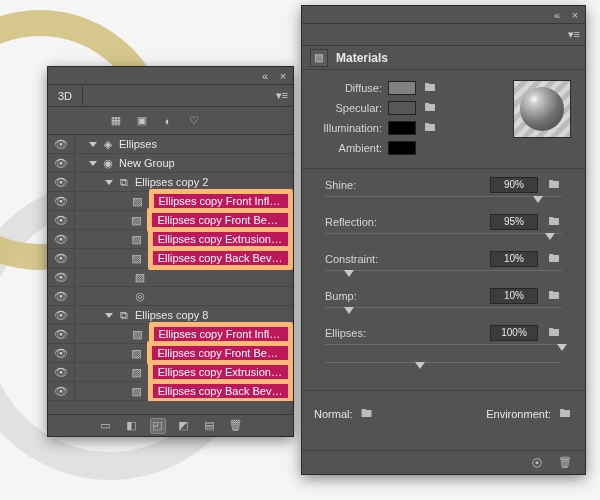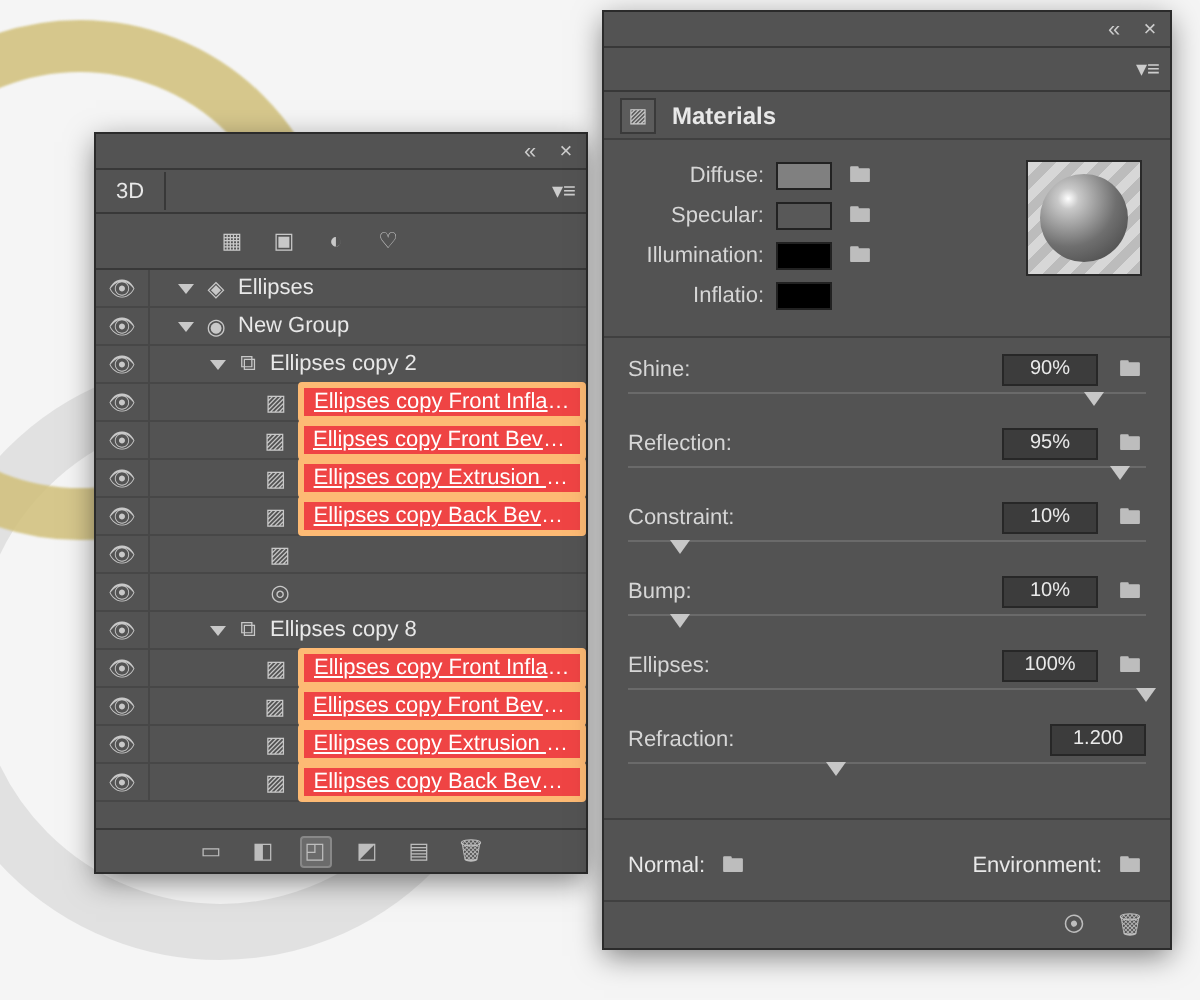--- a/index.html
+++ b/index.html
@@ -21,41 +21,41 @@
   #p3d { left: 48px; top: 67px; width: 245px; height: 369px; }
   .toolbar3d { height: 28px; display: flex; align-items: center; gap: 10px; padding: 0 8px 0 60px; border-bottom: 1px solid #383838; }
   .tool-ic { width: 16px; height: 16px; display: inline-flex; align-items: center; justify-content: center; color: #c8c8c8; cursor: pointer; }
   .tree { overflow: hidden; }
   .row { display: flex; align-items: center; height: 19px; border-bottom: 1px solid #474747; padding-left: 4px; gap: 4px; white-space: nowrap; }
   .eye { width: 18px; min-width: 18px; text-align: center; color: #c8c8c8; }
   .spacer { display: inline-block; }
   .disc { width: 0; height: 0; border-left: 4px solid transparent; border-right: 4px solid transparent; border-top: 5px solid #c8c8c8; display: inline-block; }
   .gico { width: 14px; min-width: 14px; height: 14px; display: inline-flex; align-items: center; justify-content: center; color: #c8c8c8; font-size: 11px; }
   .lbl { overflow: hidden; text-overflow: ellipsis; }
-  .chip { background: #ef4444; border: 3px solid #fdba74; border-radius: 2px; padding: 1px 5px; min-width: 144px; overflow: hidden; text-overflow: ellipsis; color: #fff; text-decoration: underline; }
+  .chip { background: #be185d; border: 5px solid #fdba74; border-radius: 2px; padding: 1px 5px; min-width: 144px; overflow: hidden; text-overflow: ellipsis; color: #fff; }
   .footer3d { position: absolute; left: 0; right: 0; bottom: 0; height: 22px; background: #535353; border-top: 1px solid #383838; display: flex; align-items: center; justify-content: center; gap: 10px; }
   .f-ic { width: 16px; height: 16px; display: inline-flex; align-items: center; justify-content: center; color: #bdbdbd; }
   .f-ic.on { background: #6b6b6b; border: 1px solid #888; border-radius: 2px; }
 
   
   #pp { left: 302px; top: 6px; width: 283px; height: 468px; }
   .subhead { height: 24px; display: flex; align-items: center; gap: 8px; padding: 0 8px; border-bottom: 1px solid #404040; background: #535353; }
   .subhead .ic { width: 18px; height: 18px; background: #5c5c5c; border: 1px solid #3a3a3a; display: inline-flex; align-items: center; justify-content: center; font-size: 10px; color: #ccc; }
   .subhead .ttl { font-weight: 600; font-size: 12px; }
   .mat-top { position: relative; padding: 8px 10px 6px; }
   .mrow { display: flex; align-items: center; height: 20px; gap: 6px; }
   .mrow .ml { width: 70px; text-align: right; color: #d6d6d6; }
   .swatch { width: 28px; height: 14px; border: 1px solid #222; background: #808080; }
   .sw-black { background: #000; }
   .sw-dk { background: #585858; }
   .folder { width: 16px; height: 14px; display: inline-flex; align-items: center; justify-content: center; color: #bdbdbd; cursor: pointer; }
   .preview { position: absolute; right: 14px; top: 10px; width: 58px; height: 58px; background: linear-gradient(135deg,#d7d7d7 25%,#bcbcbc 25%,#bcbcbc 50%,#d7d7d7 50%,#d7d7d7 75%,#bcbcbc 75%); background-size: 14px 14px; border: 1px solid #2a2a2a; display: flex; align-items: center; justify-content: center; }
   .ball { width: 44px; height: 44px; border-radius: 50%; background: radial-gradient(circle at 32% 28%, #fff 0%, #c9c9c9 12%, #6f6f6f 55%, #3e3e3e 100%); }
   .sep { height: 1px; background: #404040; margin: 4px 0 6px; }
-  .sliders { padding: 2px 12px 6px; }
+  .sliders { padding: 2px 23px 6px; }
   .srow { margin-bottom: 8px; }
   .srow-top { display: flex; align-items: center; gap: 8px; }
   .srow-top .sl { flex: 0 0 90px; color: #d6d6d6; }
   .srow-top .spacerf { flex: 1; }
   .valbox { width: 48px; height: 16px; background: #3c3c3c; border: 1px solid #272727; color: #eaeaea; text-align: center; font-size: 10px; line-height: 14px; }
   .track { position: relative; height: 10px; margin-top: 3px; border-top: 1px solid #6a6a6a; }
   .thumb { position: absolute; top: -1px; width: 0; height: 0; border-left: 5px solid transparent; border-right: 5px solid transparent; border-top: 7px solid #c7c7c7; transform: translateX(-5px); }
   .botrow { display: flex; align-items: center; padding: 10px 12px 0; gap: 6px; }
   .botrow .spacerf { flex: 1; }
   .pp-footer { position: absolute; left: 0; right: 0; bottom: 0; height: 24px; border-top: 1px solid #404040; display: flex; align-items: center; justify-content: flex-end; gap: 12px; padding-right: 12px; }
@@ -226,21 +226,21 @@
       <span class="ml">Specular:</span>
       <span class="swatch sw-dk"></span>
       <span class="folder">🖿</span>
     </div>
     <div class="mrow">
       <span class="ml">Illumination:</span>
       <span class="swatch sw-black"></span>
       <span class="folder">🖿</span>
     </div>
     <div class="mrow">
-      <span class="ml">Inflatio:</span>
+      <span class="ml">Ambient:</span>
       <span class="swatch sw-black"></span>
     </div>
     <div class="preview">
         <div class="ball"></div>
       </div>
   </div>
   <div class="sep"></div>
 
   <div class="sliders" id="sliders">
       <div class="srow">
@@ -292,25 +292,20 @@
           <span class="sl">Ellipses:</span>
           <span class="spacerf"></span>
           <span class="valbox">100%</span>
           <span class="folder">🖿</span>
         </div>
         <div class="track">
           <span class="thumb" style="left: 100%;"></span>
         </div>
       </div>
       <div class="srow">
-        <div class="srow-top">
-          <span class="sl">Refraction:</span>
-          <span class="spacerf"></span>
-          <span class="valbox">1.200</span>
-        </div>
         <div class="track">
           <span class="thumb" style="left: 40%;"></span>
         </div>
       </div>
     </div>
 
   <div class="sep"></div>
   <div class="botrow">
     <span>Normal:</span>
     <span class="folder">🖿</span>

